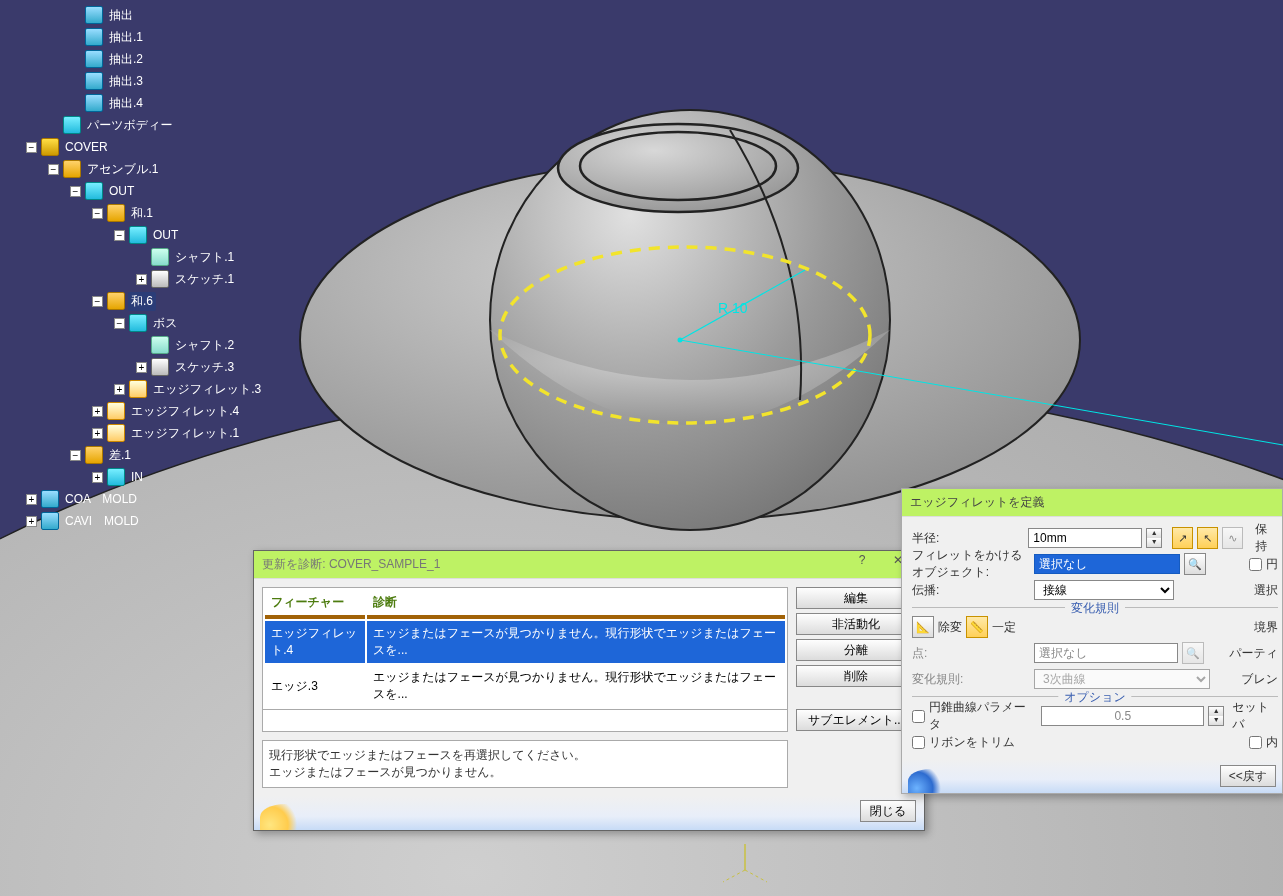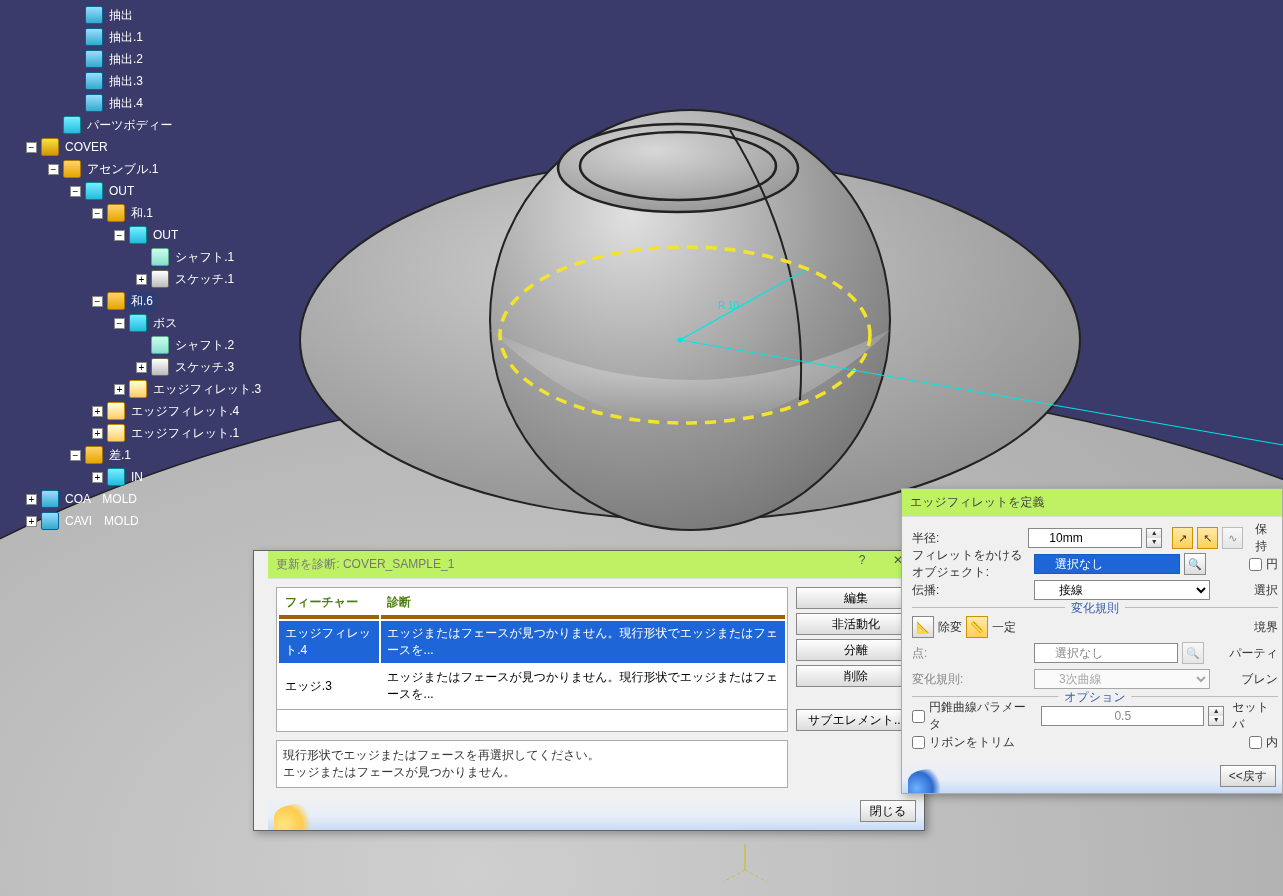--- a/index.html
+++ b/index.html
@@ -111,21 +111,21 @@
     position:absolute; right:0; top:488px; width:382px;
     background:#f0f0f0; border:1px solid #aaa;
     box-shadow: 3px 3px 8px rgba(0,0,0,0.3);
     font-size:12px; color:#333;
   }
   .fillet .dlg-title { color:#444; }
   .fillet-body { padding: 8px 4px 4px 10px; }
   .frow { display:flex; align-items:center; height:26px; gap:4px; }
   .flabel { width: 118px; }
   .finput {
-    height:20px; border:1px solid #888; background:#fff; padding:0 20px;
+    height:20px; border:1px solid #888; background:#fff; padding:0 4px;
     font-size:12px;
   }
   .finput.sel { background:#1e66d8; color:#fff; border-color:#155bc0; }
   .spin { display:flex; flex-direction:column; border:1px solid #888; }
   .spin .sbt { width:14px; height:9px; font-size:7px; line-height:7px;
     background:linear-gradient(#fff,#ddd); text-align:center; cursor:pointer; }
   .iconbtn {
     width:22px; height:22px; border:1px solid #888;
     background:linear-gradient(#fff,#ddd);
     display:inline-flex; align-items:center; justify-content:center;
@@ -149,21 +149,21 @@
     background: linear-gradient(#f0f0f0,#e8eef9 60%, #c7dbf6);
     position:relative;
   }
   .fillet-footer::before {
     content:""; position:absolute; left:6px; bottom:0; width:44px; height:24px;
     background: radial-gradient(circle at 20% 80%, #6db3ff 0%, #2d6bcf 40%, transparent 60%);
     border-radius: 50% 50% 0 0;
   }
   select.finput { appearance: menulist; }
 
-  .annot { position:absolute; color:#00e5e5; font-size:10px; }
+  .annot { position:absolute; color:#00e5e5; font-size:14px; }
 </style>
 </head>
 <body>
 
 <div class="viewport">
   <svg viewBox="0 0 1283 896">
     <defs>
       <radialGradient id="domeG" cx="0.35" cy="0.25" r="0.9">
         <stop offset="0%" stop-color="#e0e0e0"></stop>
         <stop offset="55%" stop-color="#9a9a9a"></stop>
@@ -349,21 +349,21 @@
       <span class="tree-label">COA　MOLD</span>
     </div>
     <div class="tree-row">
       <span class="indent" style="width: 22px;"></span>
       <span class="exp">+</span>
       <span class="tree-icon ic-mold"></span>
       <span class="tree-label">CAVI　MOLD</span>
     </div>
   </div>
 
-<div class="dlg" style="left:253px; top:550px; width:672px;padding-left:14px;">
+<div class="dlg" style="left:253px; top:550px; width:672px;">
   <div class="dlg-title">
     <span>更新を診断: COVER_SAMPLE_1</span>
     <span class="spacer"></span>
     <span class="tbtn">?</span>
     <span class="tbtn">✕</span>
   </div>
   <div class="dlg-body">
     <div class="diag-table-wrap">
       <table class="diag-table">
         <thead>
@@ -427,21 +427,21 @@
       <input class="finput sel" style="width: 146px;" value="選択なし">
       <div class="iconbtn">🔍</div>
       <span style="flex:1"></span>
       <label class="fchk">
           <input type="checkbox" style="">
           <span>円</span>
         </label>
     </div>
     <div class="frow">
       <span class="flabel">伝播:</span>
-      <select class="finput" style="width:176px">
+      <select class="finput" style="width:140px">
         <option>接線</option>
       </select>
       <span style="flex:1"></span>
       <span>選択</span>
     </div>
 
     <div class="fsect">
       <span class="fsect-label">変化規則</span>
       <div class="frow">
         <div class="iconbtn">📐</div>

